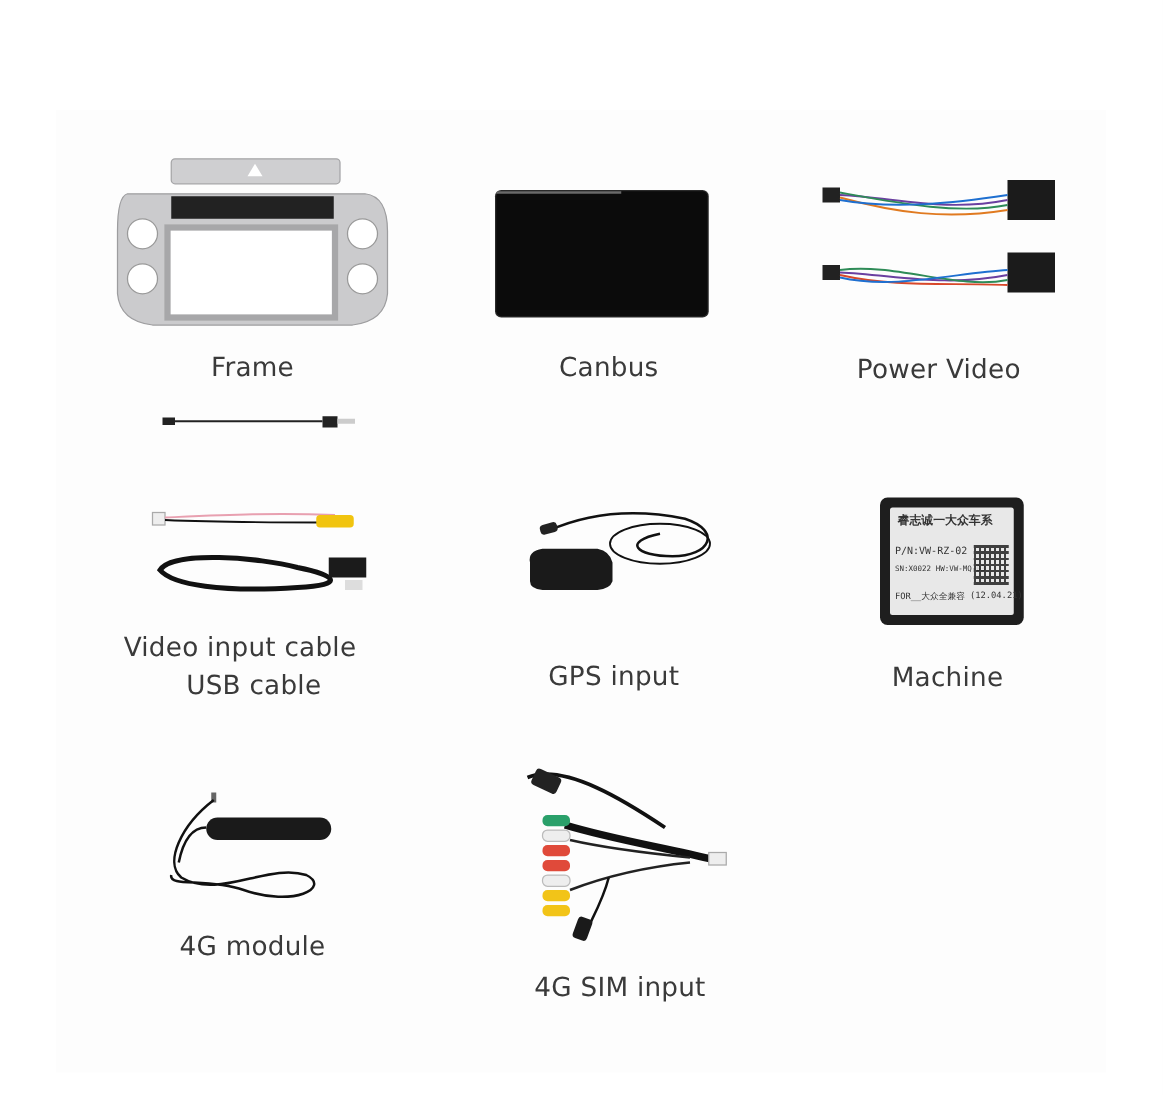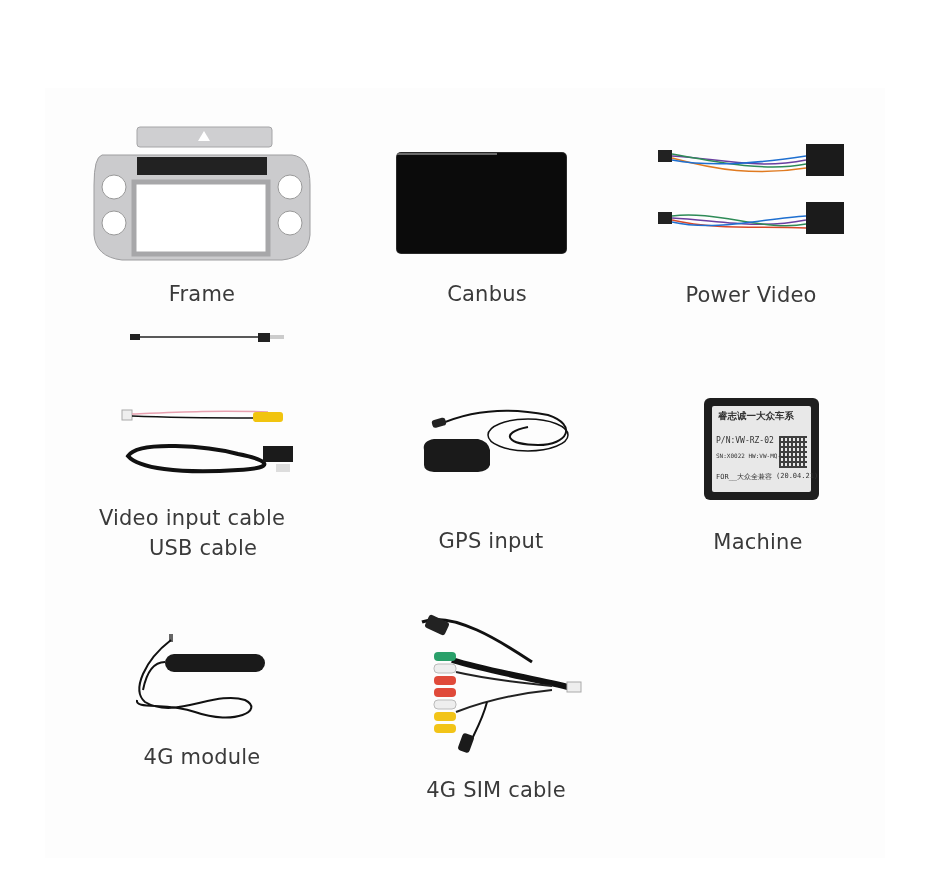--- a/index.html
+++ b/index.html
@@ -98,21 +98,21 @@
   <div class="label" style="left:491px;top:526px">GPS input</div>
 </div>
 
 <div class="item">
   <div class="canbus">
     <div class="canbus-label">
       <div class="cb-title">睿志诚一大众车系</div>
       <div class="cb-line" style="top:30px">P/N:VW-RZ-02</div>
       <div class="cb-line" style="top:46px;font-size:6px">SN:X0022 HW:VW-MQ-03</div>
       <div class="cb-line" style="top:66px;font-size:7px">FOR__大众全兼容</div>
-      <div class="cb-line" style="top:66px;left:64px;font-size:7px">(20.04.21)</div>
+      <div class="cb-line" style="top:66px;left:64px;font-size:7px">(12.04.21)</div>
       <div class="qr"></div>
     </div>
   </div>
   <div class="label" style="left:758px;top:527px">Machine</div>
 </div>
 
 <div class="item">
   <svg style="left:125px;top:630px" width="150" height="100" viewBox="0 0 150 100">
     <rect x="44" y="4" width="4" height="8" fill="#666"></rect>
     <rect x="40" y="24" width="100" height="18" rx="9" fill="#1a1a1a"></rect>
@@ -132,14 +132,14 @@
     <rect x="22" y="52" width="22" height="9" rx="4" fill="#eee" stroke="#bbb"></rect>
     <rect x="22" y="64" width="22" height="9" rx="4" fill="#e04a3a"></rect>
     <rect x="22" y="76" width="22" height="9" rx="4" fill="#e04a3a"></rect>
     <rect x="22" y="88" width="22" height="9" rx="4" fill="#eee" stroke="#bbb"></rect>
     <rect x="22" y="100" width="22" height="9" rx="4" fill="#f2c418"></rect>
     <rect x="22" y="112" width="22" height="9" rx="4" fill="#f2c418"></rect>
     <path d="M44,60 C70,66 100,70 140,74 M44,100 C70,90 100,82 140,78" stroke="#222" stroke-width="2" fill="none"></path>
     <path d="M75,90 C70,110 60,125 55,138" stroke="#111" stroke-width="2" fill="none"></path>
     <rect x="48" y="122" width="12" height="18" rx="3" fill="#1a1a1a" transform="rotate(20 54 131)"></rect>
   </svg>
-  <div class="label" style="left:496px;top:775px">4G SIM cable</div>
+  <div class="label" style="left:496px;top:775px">4G SIM input</div>
 </div>
 
 </body></html>

